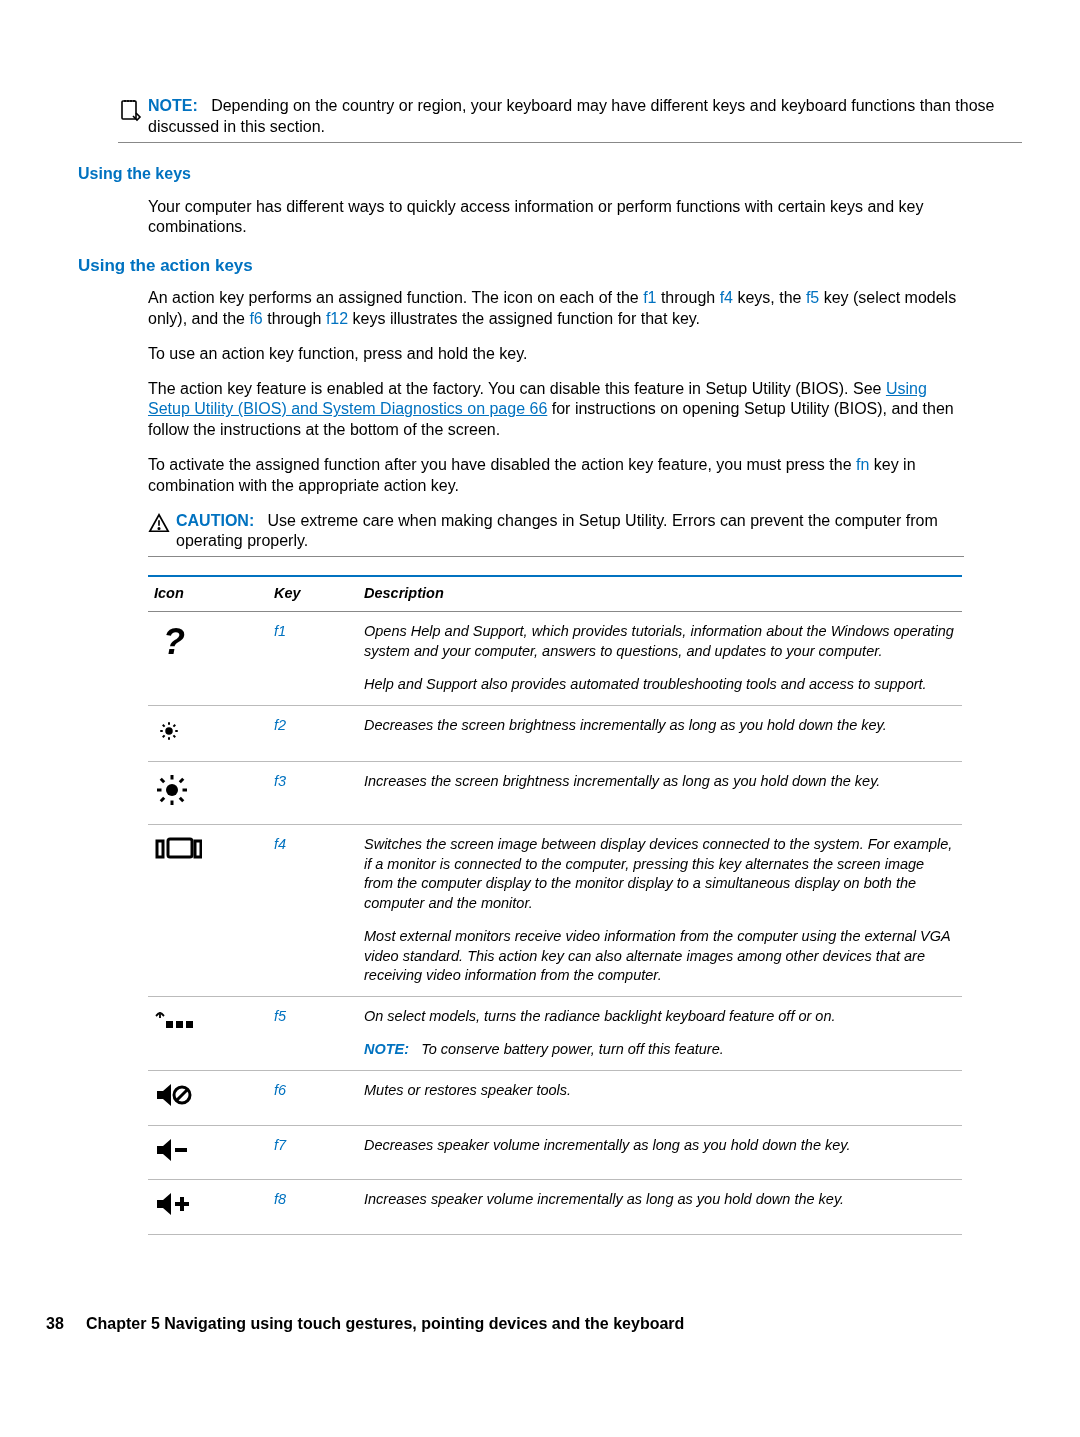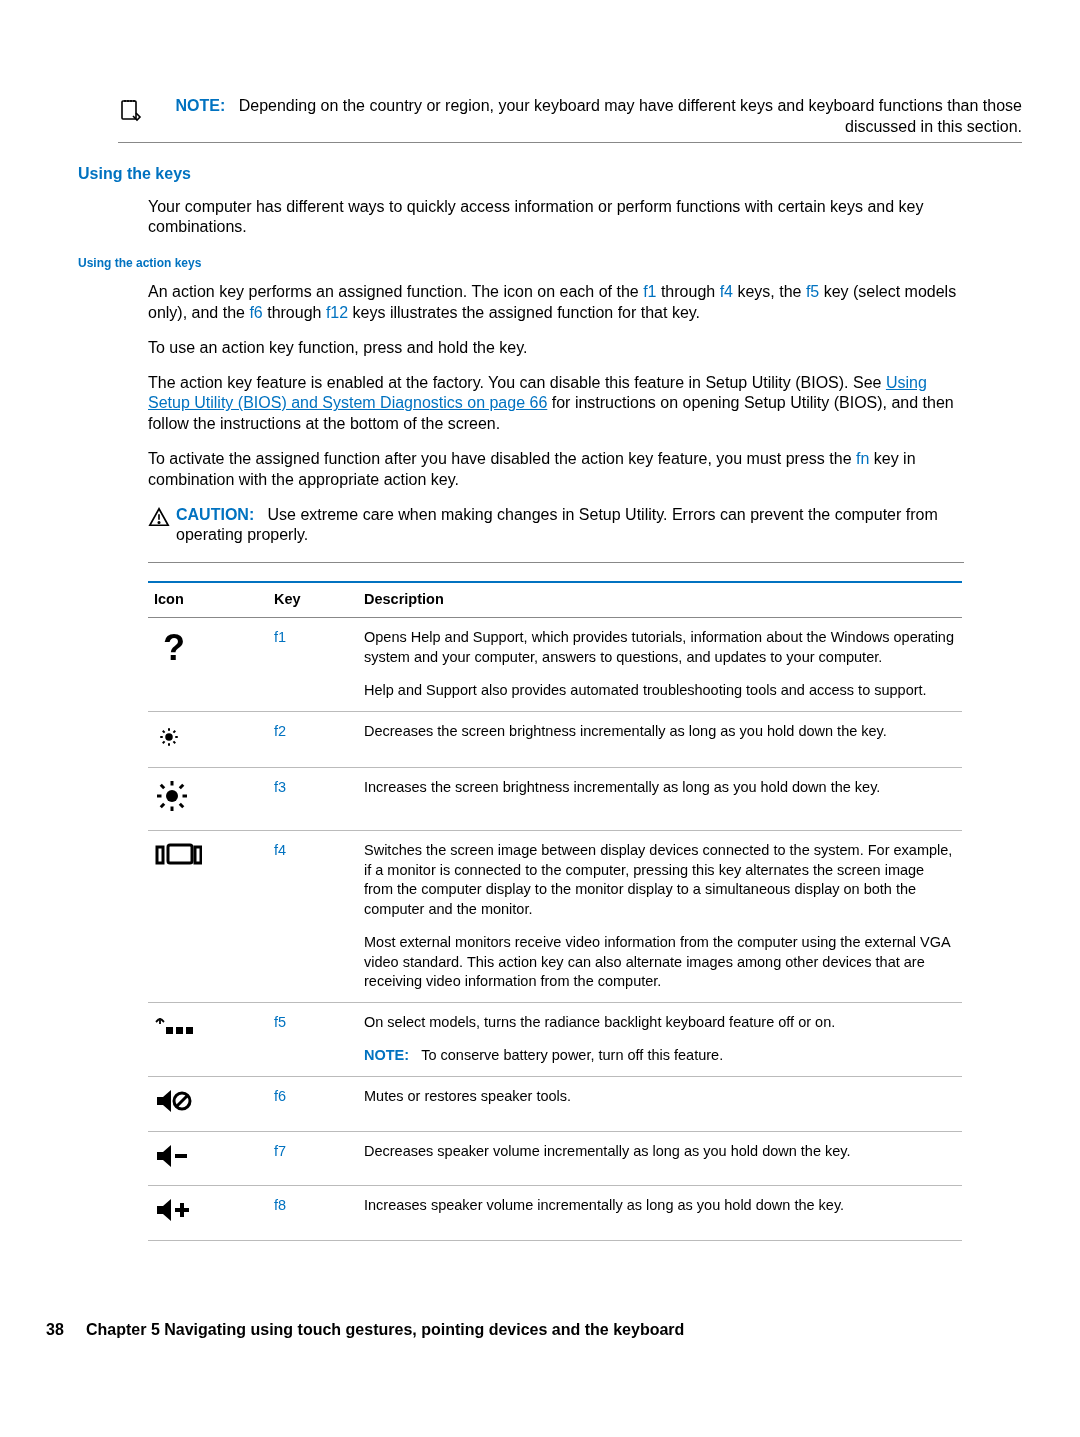--- a/index.html
+++ b/index.html
@@ -13,72 +13,72 @@
     font-size: 16px;
   }
   .content { padding: 0; }
   .note-box {
     margin-left: 60px;
     border-bottom: 1px solid #888;
     padding-bottom: 4px;
     display: flex;
     align-items: flex-start;
     margin-bottom: 22px;
-    text-align: right;
   }
   .note-box .icon-cell {
     width: 30px;
     flex: 0 0 30px;
     padding-top: 2px;
   }
   .note-box .text-cell { flex: 1; line-height: 1.3; }
   .note-label { color: #0172c0; font-weight: bold; }
   .note-inline-label { color: #0172c0; font-weight: bold; }
   h2.section {
     color: #0172c0;
     font-size: 16px;
     font-weight: bold;
     margin: 18px 0 14px 20px;
   }
   h3.subsection {
     color: #0172c0;
-    font-size: 12px;
+    font-size: 17px;
     font-weight: bold;
     margin: 18px 0 12px 20px;
   }
   p.body {
     margin-left: 90px;
     margin-right: 58px;
     line-height: 1.3;
     margin-bottom: 14px;
   }
   .keycap { color: #0172c0; }
   a.xref { color: #0172c0; text-decoration: underline; }
   .caution-box {
     margin-left: 90px;
     margin-right: 58px;
     border-bottom: 1px solid #888;
-    padding-bottom: 16px;
+    padding-bottom: 4px;
     display: flex;
     align-items: flex-start;
     margin-bottom: 14px;
   }
   .caution-box .icon-cell {
     width: 28px;
     flex: 0 0 28px;
     padding-top: 1px;
   }
   .caution-box .text-cell { flex: 1; line-height: 1.3; }
   .caution-label { color: #0172c0; font-weight: bold; }
   table.action-keys {
     margin-left: 90px;
     width: calc(100% - 150px);
     border-collapse: collapse;
     font-size: 14.5px;
     margin-top: 18px;
+    font-style: italic;
   }
   table.action-keys thead th {
     text-align: left;
     font-weight: bold;
     padding: 8px 6px 10px 6px;
     border-top: 2px solid #0172c0;
     border-bottom: 1px solid #888;
   }
   table.action-keys td {
     vertical-align: top;

